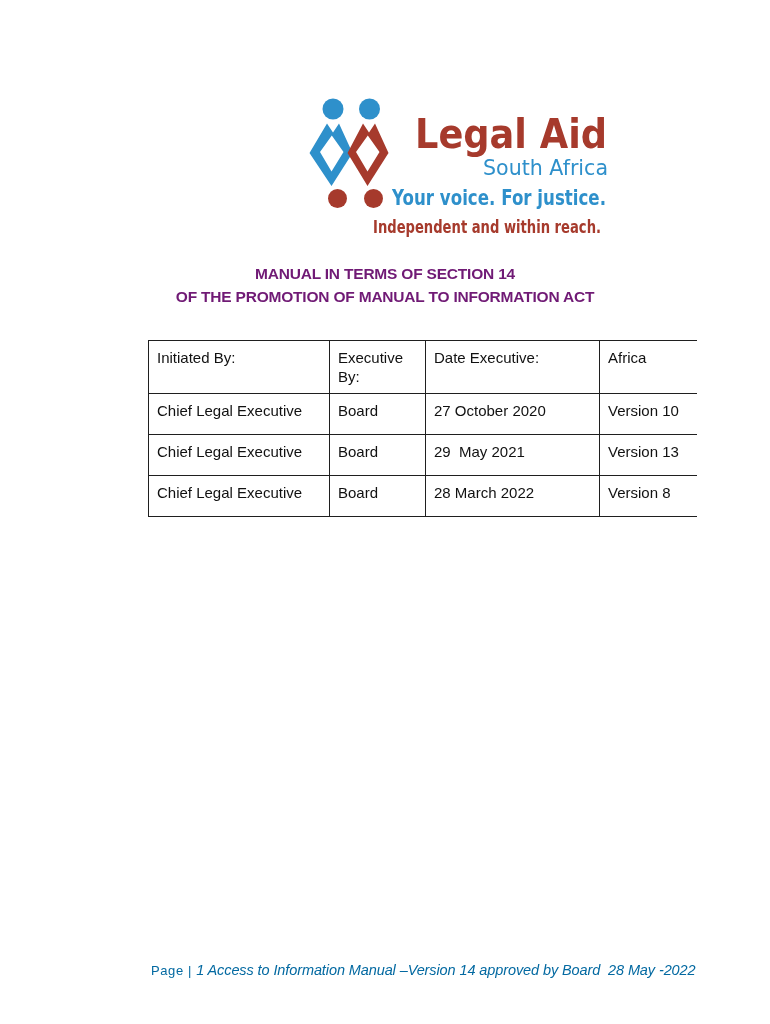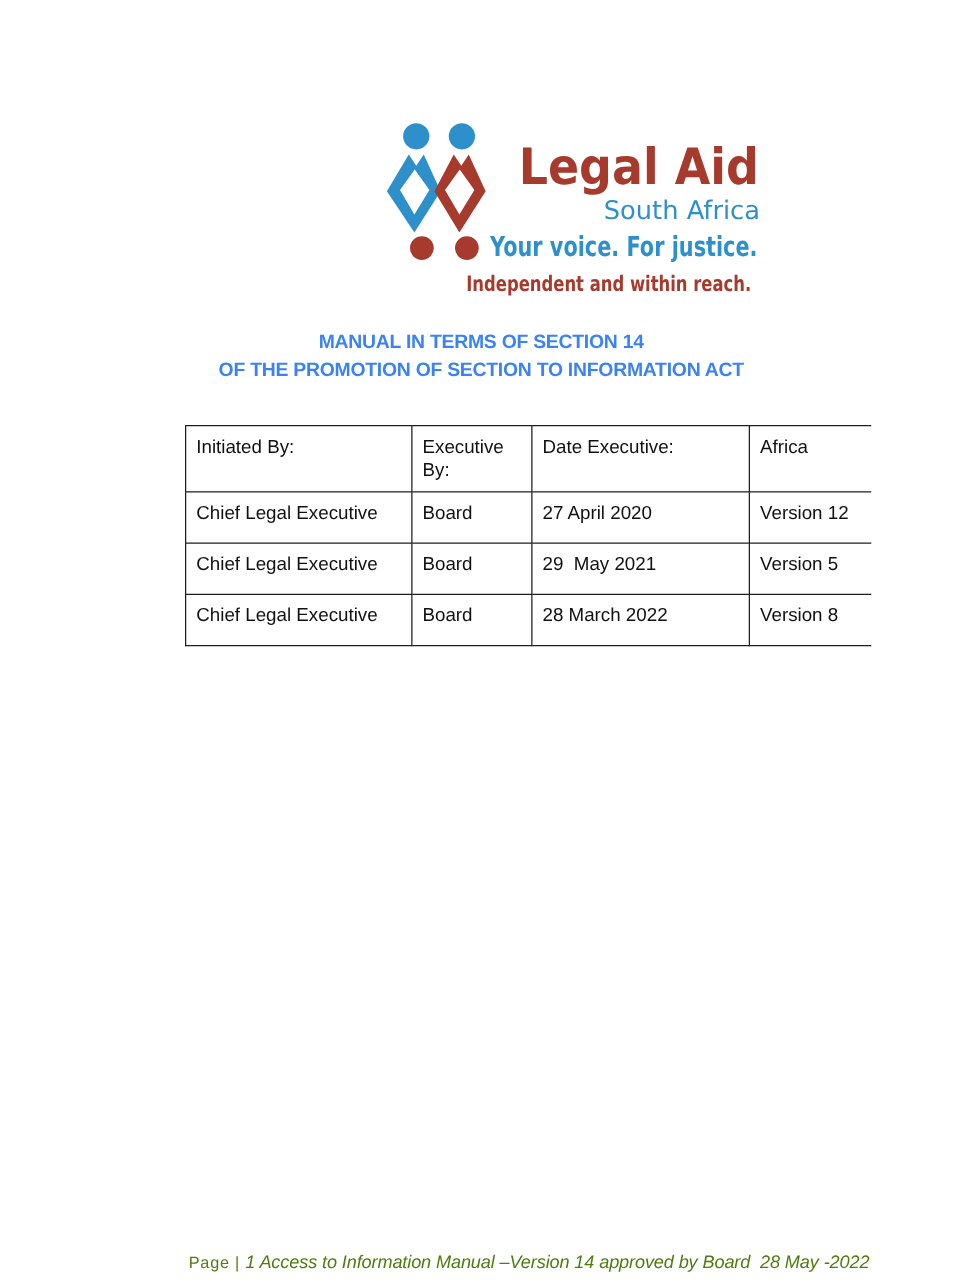--- a/index.html
+++ b/index.html
@@ -31,21 +31,21 @@
   .doc-title {
     position: absolute;
     left: 0;
     right: 0;
     top: 262px;
     text-align: center;
     font-size: 15.5px;
     font-weight: bold;
     letter-spacing: -0.2px;
     line-height: 23px;
-    color: #3b82f6;
+    color: #701a75;
   }
 
   
   .history-table {
     position: absolute;
     left: 75px;
     top: 340px;
     width: 601px;
     border-collapse: collapse;
     table-layout: fixed;
@@ -62,23 +62,23 @@
     line-height: 19px;
     white-space: pre-wrap;
   }
   .history-table thead th { height: 53px; }
   .history-table tbody td { height: 41px; }
 
   
   .page-footer {
     position: absolute;
     left: 78px;
-    top: 1001px;
+    top: 961px;
     white-space: pre-wrap;
-    color: #4d7c0f;
+    color: #0369a1;
   }
   .footer-page-label {
     font-size: 13px;
     letter-spacing: 0.6px;
   }
   .footer-note {
     font-size: 14.5px;
     font-style: italic;
     letter-spacing: -0.1px;
   }
@@ -104,21 +104,21 @@
     </g>
 
     <text x="109" y="54.5" font-size="40" font-weight="bold" textLength="192" lengthAdjust="spacingAndGlyphs" fill="#A63A2C">Legal Aid</text>
     <text x="302" y="82" font-size="20.5" text-anchor="end" textLength="125" lengthAdjust="spacingAndGlyphs" fill="#2E90CB">South Africa</text>
     <text x="300" y="112" font-size="22" font-weight="bold" text-anchor="end" textLength="214" lengthAdjust="spacingAndGlyphs" fill="#2E90CB">Your voice. For justice.</text>
     <text x="295" y="140" font-size="17" font-weight="bold" text-anchor="end" textLength="228" lengthAdjust="spacingAndGlyphs" fill="#A63A2C">Independent and within reach.</text>
   </svg>
 
   <div class="doc-title">
     <div>MANUAL IN TERMS OF SECTION 14</div>
-    <div>OF THE PROMOTION OF SECTION TO INFORMATION ACT</div>
+    <div>OF THE PROMOTION OF MANUAL TO INFORMATION ACT</div>
   </div>
 
   <table class="history-table">
     <colgroup>
       <col style="width:181px">
       <col style="width:96px">
       <col style="width:174px">
       <col style="width:150px">
     </colgroup>
     <thead>
@@ -126,28 +126,28 @@
         <th>Initiated By:</th>
         <th>Executive By:</th>
         <th>Date Executive:</th>
         <th>Africa</th>
       </tr>
     </thead>
     <tbody>
       <tr>
         <td>Chief Legal Executive</td>
         <td>Board</td>
-        <td>27 April 2020</td>
-        <td>Version 12</td>
+        <td>27 October 2020</td>
+        <td>Version 10</td>
       </tr>
       <tr>
         <td>Chief Legal Executive</td>
         <td>Board</td>
         <td>29  May 2021</td>
-        <td>Version 5</td>
+        <td>Version 13</td>
       </tr>
       <tr>
         <td>Chief Legal Executive</td>
         <td>Board</td>
         <td>28 March 2022</td>
         <td>Version 8</td>
       </tr>
     </tbody>
   </table>
 

